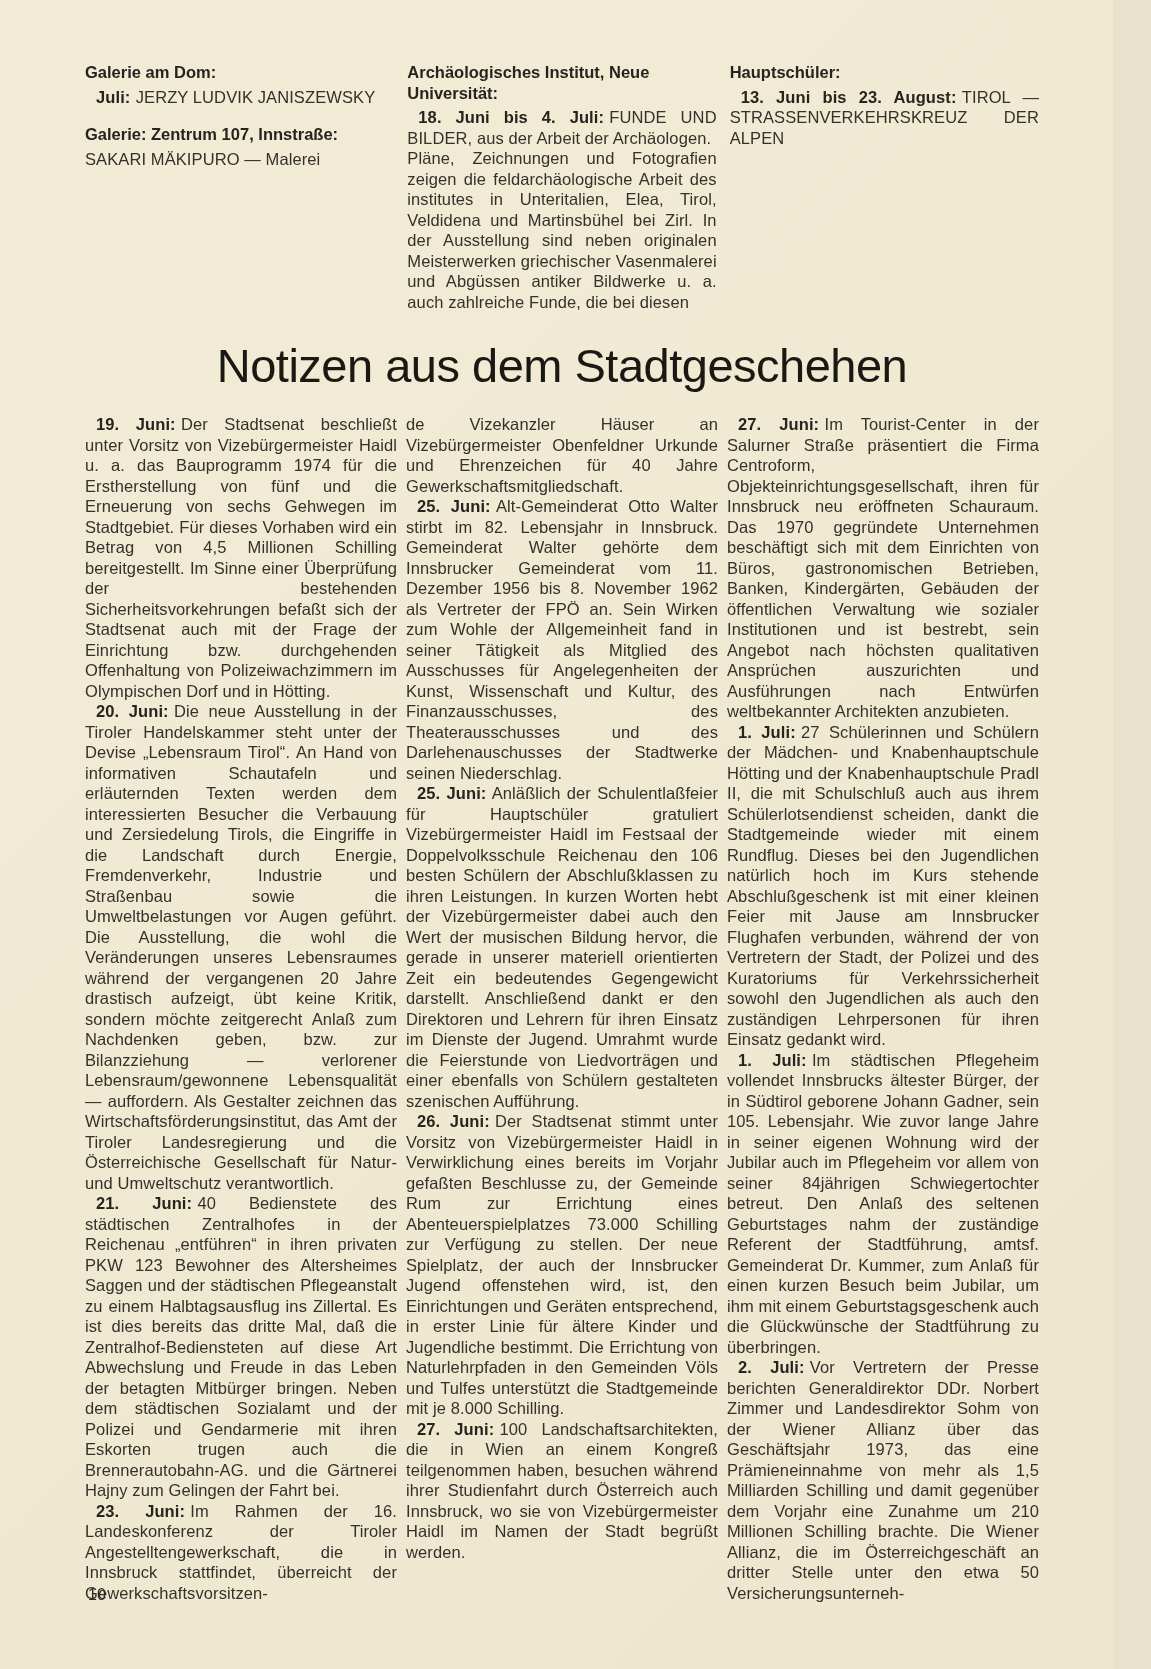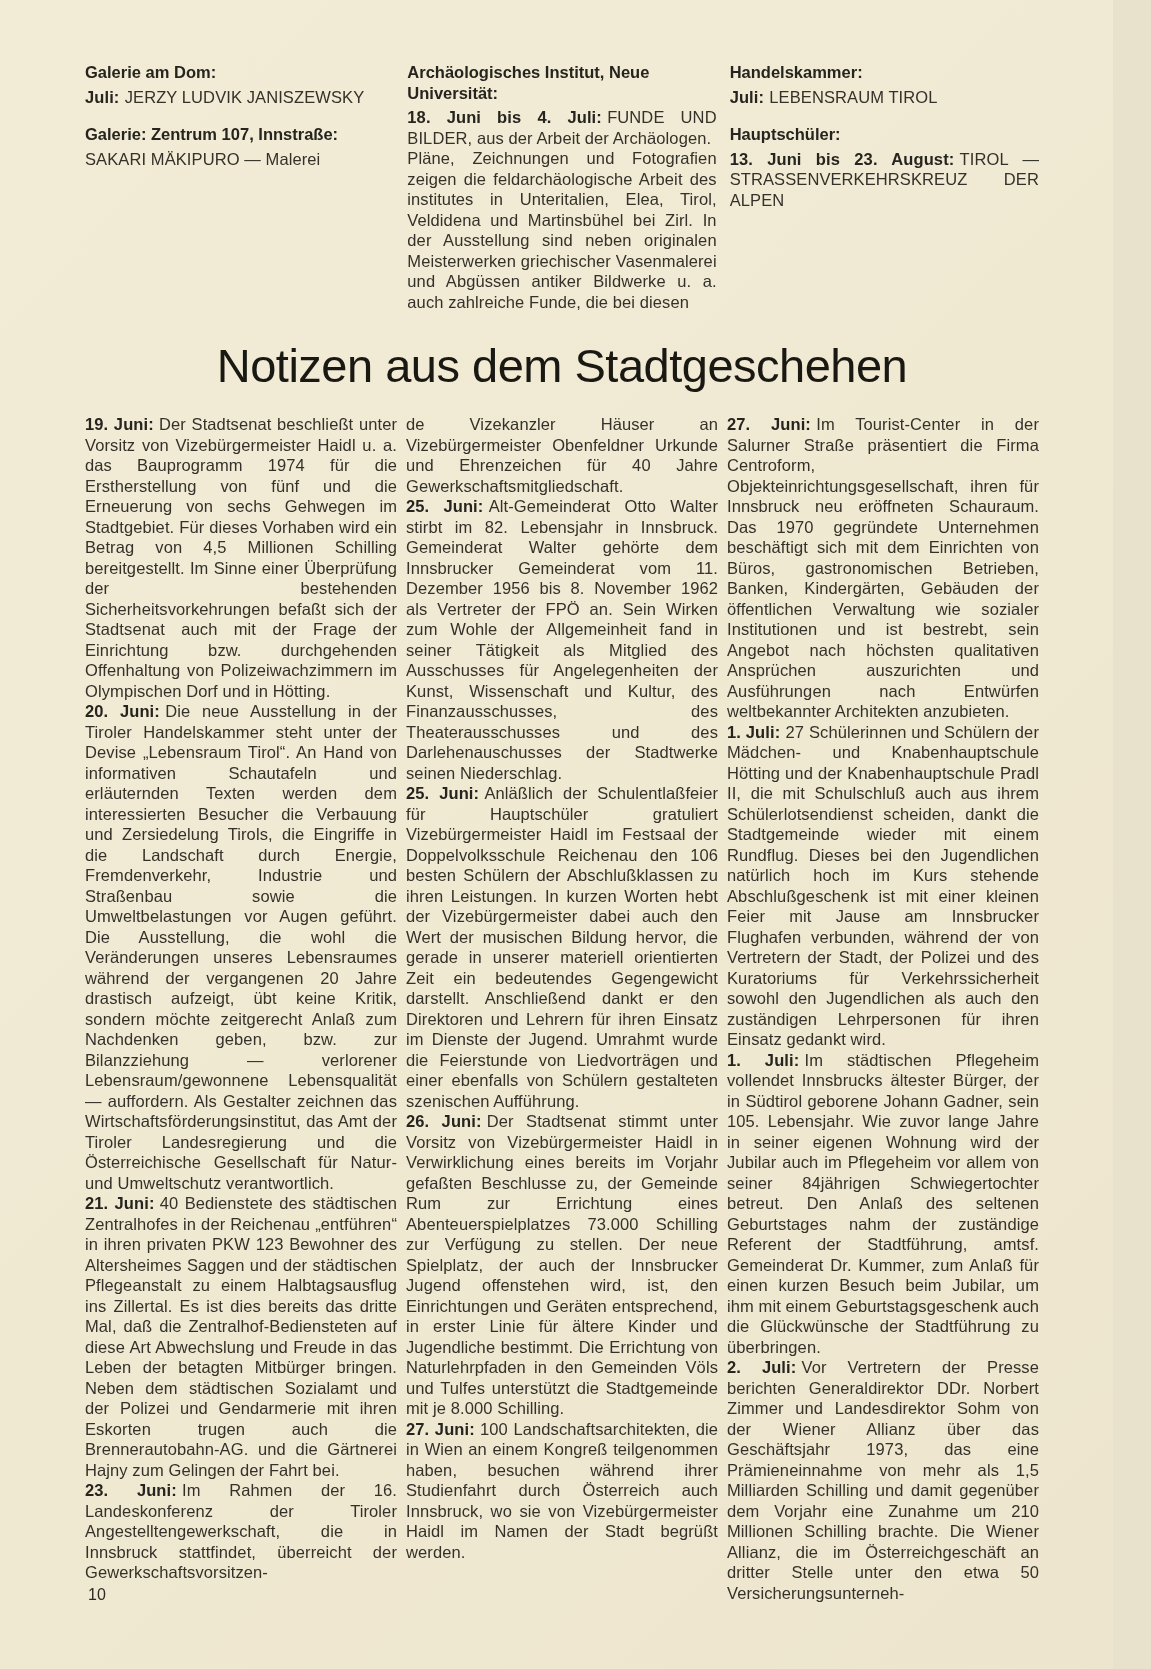--- a/index.html
+++ b/index.html
@@ -32,21 +32,21 @@
     color:#26241e;
   }
   .listing-heading:empty{display:none;}
   p.txt{
     margin:0;
     font-size:16.5px;line-height:20.5px;
     text-align:justify;
     letter-spacing:0.1px;
     hyphens:auto;
   }
-  b.lead{color:#26241e;margin-right:0.32em;}
+  b.lead{color:#26241e;margin-right:0.32em;margin-left:11px;}
   b.lead:empty{display:none;margin:0;}
   .headline{
     margin:12px 0 0 0;
     text-align:center;
     font-size:47px;
     font-weight:normal;
     letter-spacing:-0.5px;
     line-height:1.05;
     color:#191813;
   }
@@ -80,24 +80,20 @@
     <div>
       <div class="listing-block">
         <p class="listing-heading">Archäologisches Institut, Neue Universität:</p>
         <p class="txt"><b class="lead">18. Juni bis 4. Juli:</b><span>FUNDE UND BILDER, aus der Arbeit der Archäologen.</span></p>
         <p class="txt"><span>Pläne, Zeichnungen und Fotografien zeigen die feldarchäologische Arbeit des institutes in Unteritalien, Elea, Tirol, Veldidena und Martinsbühel bei Zirl. In der Ausstellung sind neben originalen Meisterwerken griechischer Vasenmalerei und Abgüssen antiker Bildwerke u. a. auch zahlreiche Funde, die bei diesen</span></p>
       </div>
     </div>
 
     <div>
       <div class="listing-block">
-        <p class="listing-heading">Handelskammer:</p>
-        <p class="txt"><b class="lead">Juli:</b><span>LEBENSRAUM TIROL</span></p>
-      </div>
-      <div class="listing-block">
         <p class="listing-heading">Hauptschüler:</p>
         <p class="txt"><b class="lead">13. Juni bis 23. August:</b><span>TIROL — STRASSENVERKEHRSKREUZ DER ALPEN</span></p>
       </div>
     </div>
 
   </div>
 
   <h1 class="headline">Notizen aus dem Stadtgeschehen</h1>
 
   <div class="cols news">

